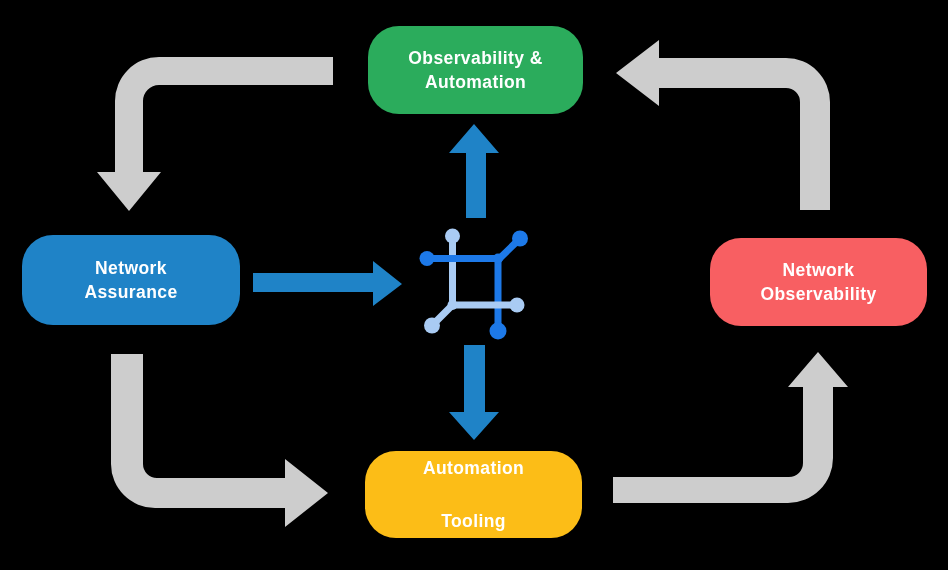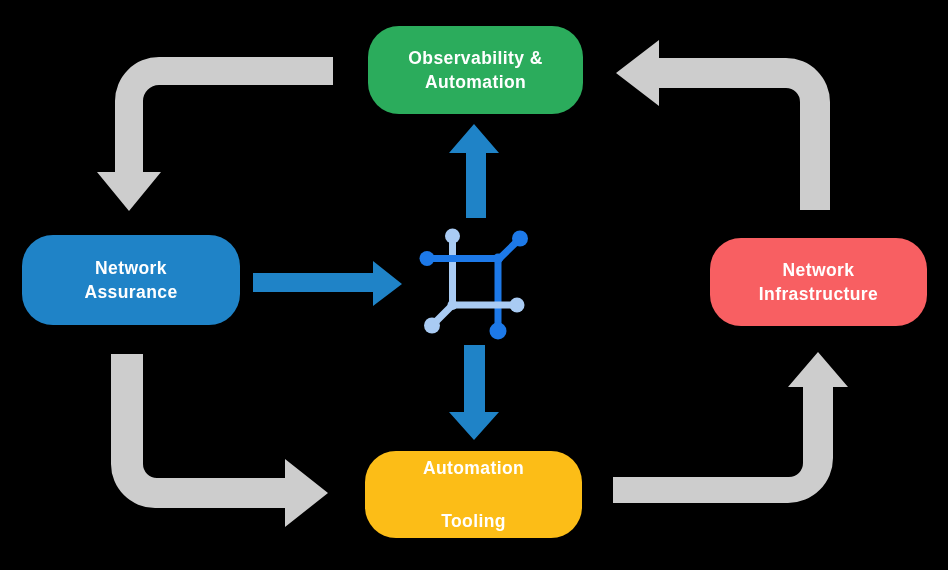--- a/index.html
+++ b/index.html
@@ -88,21 +88,21 @@
     <span>Automation</span>
   </div>
 
   <div class="node node-operations">
     <span>Network</span>
     <span>Assurance</span>
   </div>
 
   <div class="node node-infrastructure">
     <span>Network</span>
-    <span>Infrastructure</span>
+    <span>Observability</span>
   </div>
 
   <div class="node node-automation">
     <span>Automation</span>
     <span>Tooling</span>
   </div>
 
 </div>
 
 </body></html>

